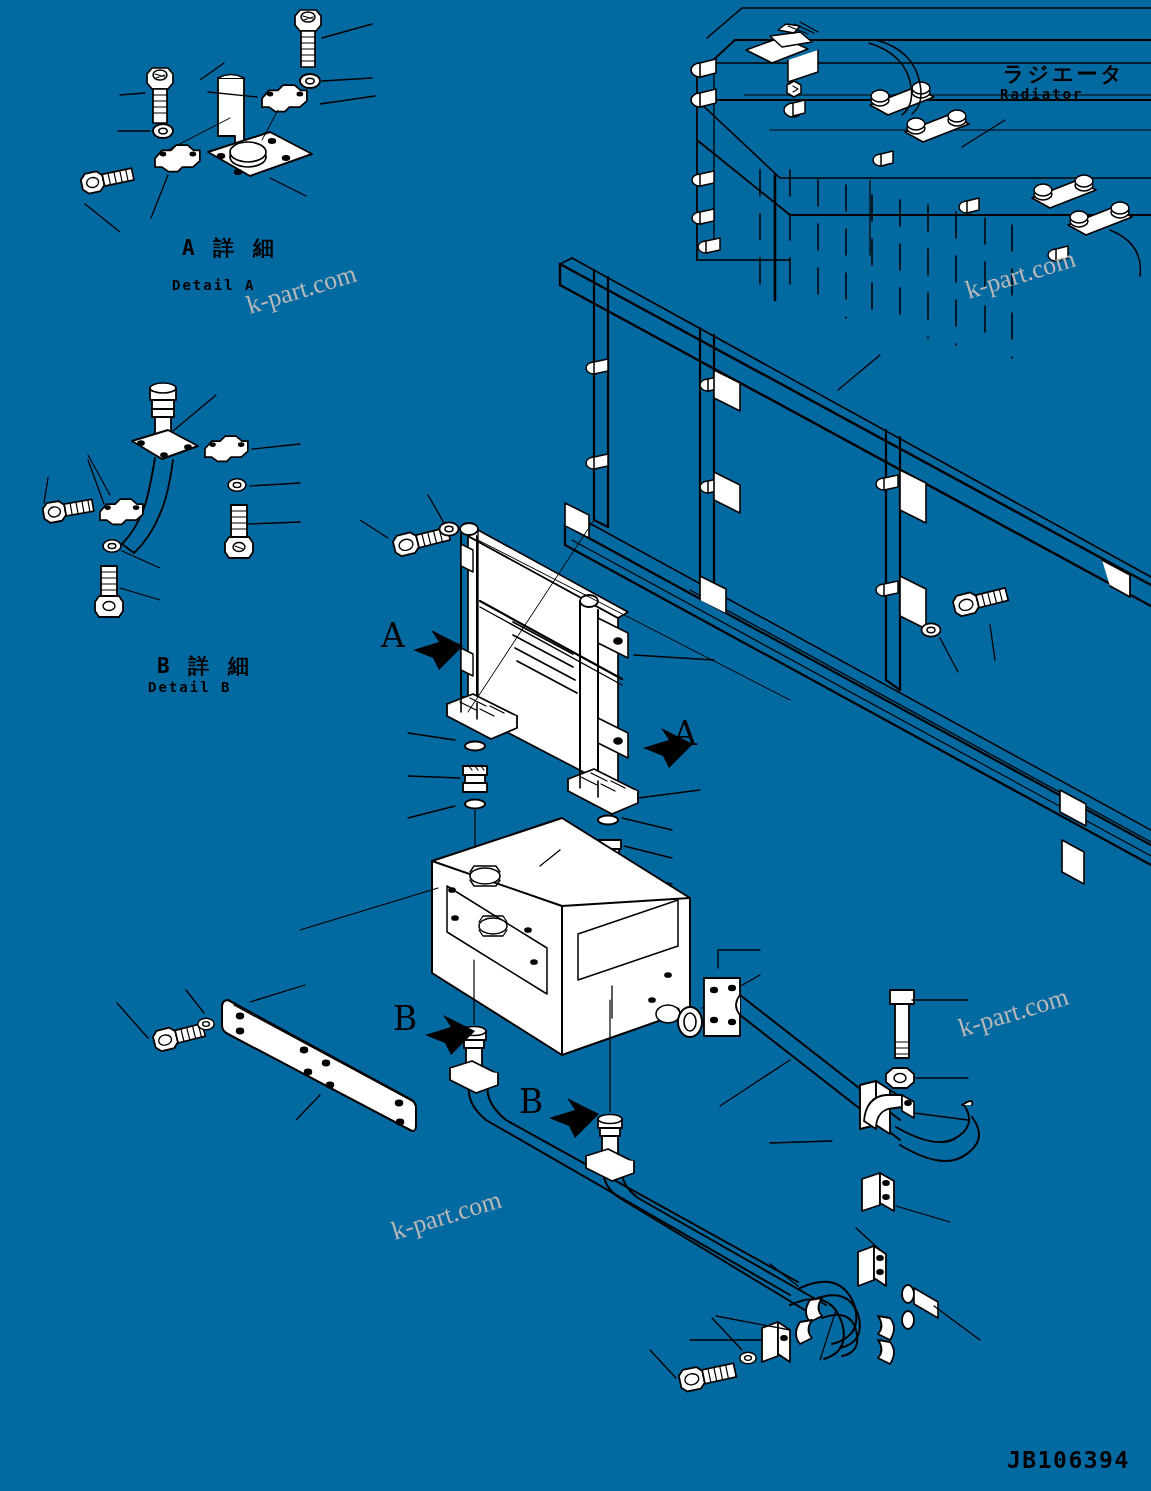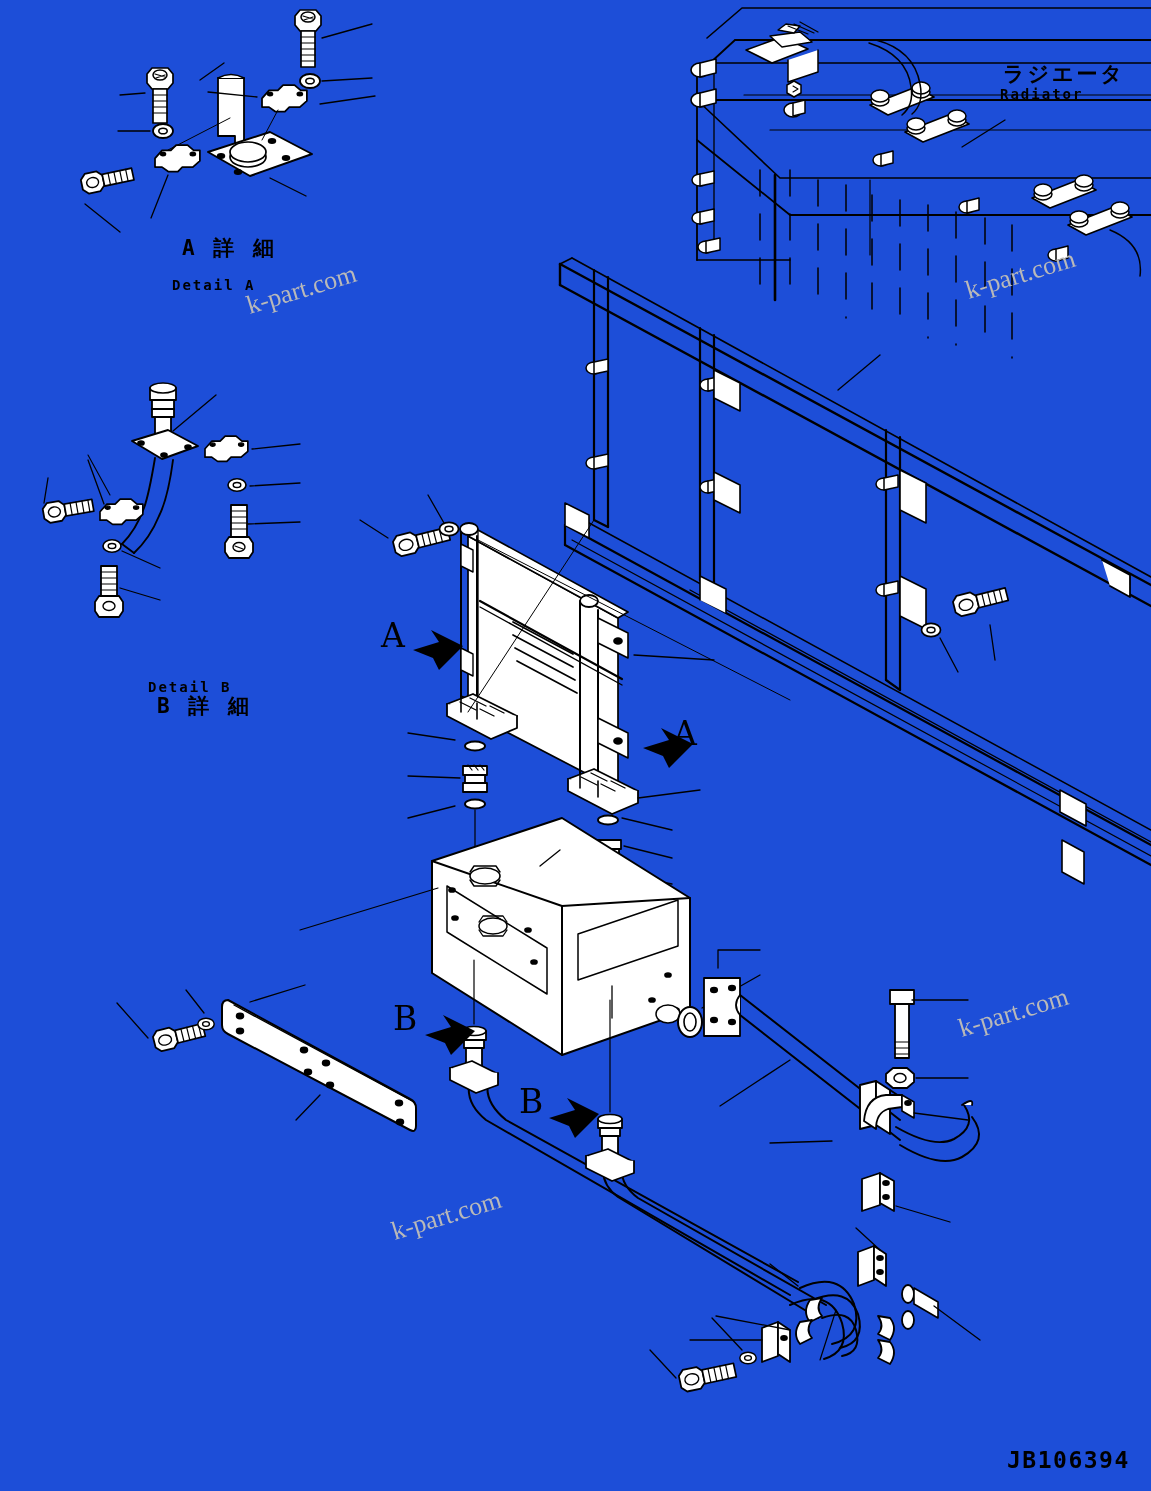--- a/index.html
+++ b/index.html
@@ -2,21 +2,21 @@
 <html><head>
 <meta charset="utf-8">
 <title>Parts Diagram JB106394</title>
 <style>
   html,body{margin:0;padding:0;background:#ffffff;}
   body{
     width:1151px;height:1491px;
     font-family:"DejaVu Sans Mono","Liberation Mono",monospace;
     overflow:hidden;position:relative;
   }
-  #sheet{position:absolute;left:0;top:0;width:1151px;height:1491px;background:#1d4ed8;}
+  #sheet{position:absolute;left:0;top:0;width:1151px;height:1491px;background:#0369a1;}
   svg.layer{position:absolute;left:0;top:0;width:1151px;height:1491px;}
   .txt{position:absolute;white-space:pre;color:#000;}
   .lbl-jp{font-size:21px;letter-spacing:3px;font-weight:700;}
   .lbl-en{font-size:14px;letter-spacing:2px;font-weight:700;}
   .lbl-sec{font-size:33px;font-weight:400;font-family:"DejaVu Serif","Liberation Serif",serif;}
   .partno{font-size:23px;letter-spacing:1.5px;font-weight:700;}
   .wm{position:absolute;color:#b9b9b9;font-size:26px;
       font-family:"Liberation Serif","DejaVu Serif",serif;
       white-space:nowrap;user-select:none;}
 </style>
@@ -624,21 +624,21 @@
       </g>
     </g>
   </svg>
 
   <div class="txt lbl-jp" style="left:1003px;top:60px;">ラジエータ</div>
   <div class="txt lbl-en" style="left:1000px;top:86px;">Radiator</div>
 
   <div class="txt lbl-jp" style="left:182px;top:234px;">A 詳 細</div>
   <div class="txt lbl-en" style="left:172px;top:277px;">Detail A</div>
 
-  <div class="txt lbl-jp" style="left:157px;top:652px;margin-top:40px;">B 詳 細</div>
+  <div class="txt lbl-jp" style="left:157px;top:652px;">B 詳 細</div>
   <div class="txt lbl-en" style="left:148px;top:679px;">Detail B</div>
 
   <div class="txt lbl-sec" style="left:381px;top:616px;">A</div>
   <div class="txt lbl-sec" style="left:673px;top:714px;">A</div>
   <div class="txt lbl-sec" style="left:393px;top:999px;">B</div>
   <div class="txt lbl-sec" style="left:519px;top:1082px;">B</div>
 
   <div class="txt partno" style="left:1007px;top:1447px;">JB106394</div>
 
   <div id="watermarks">

